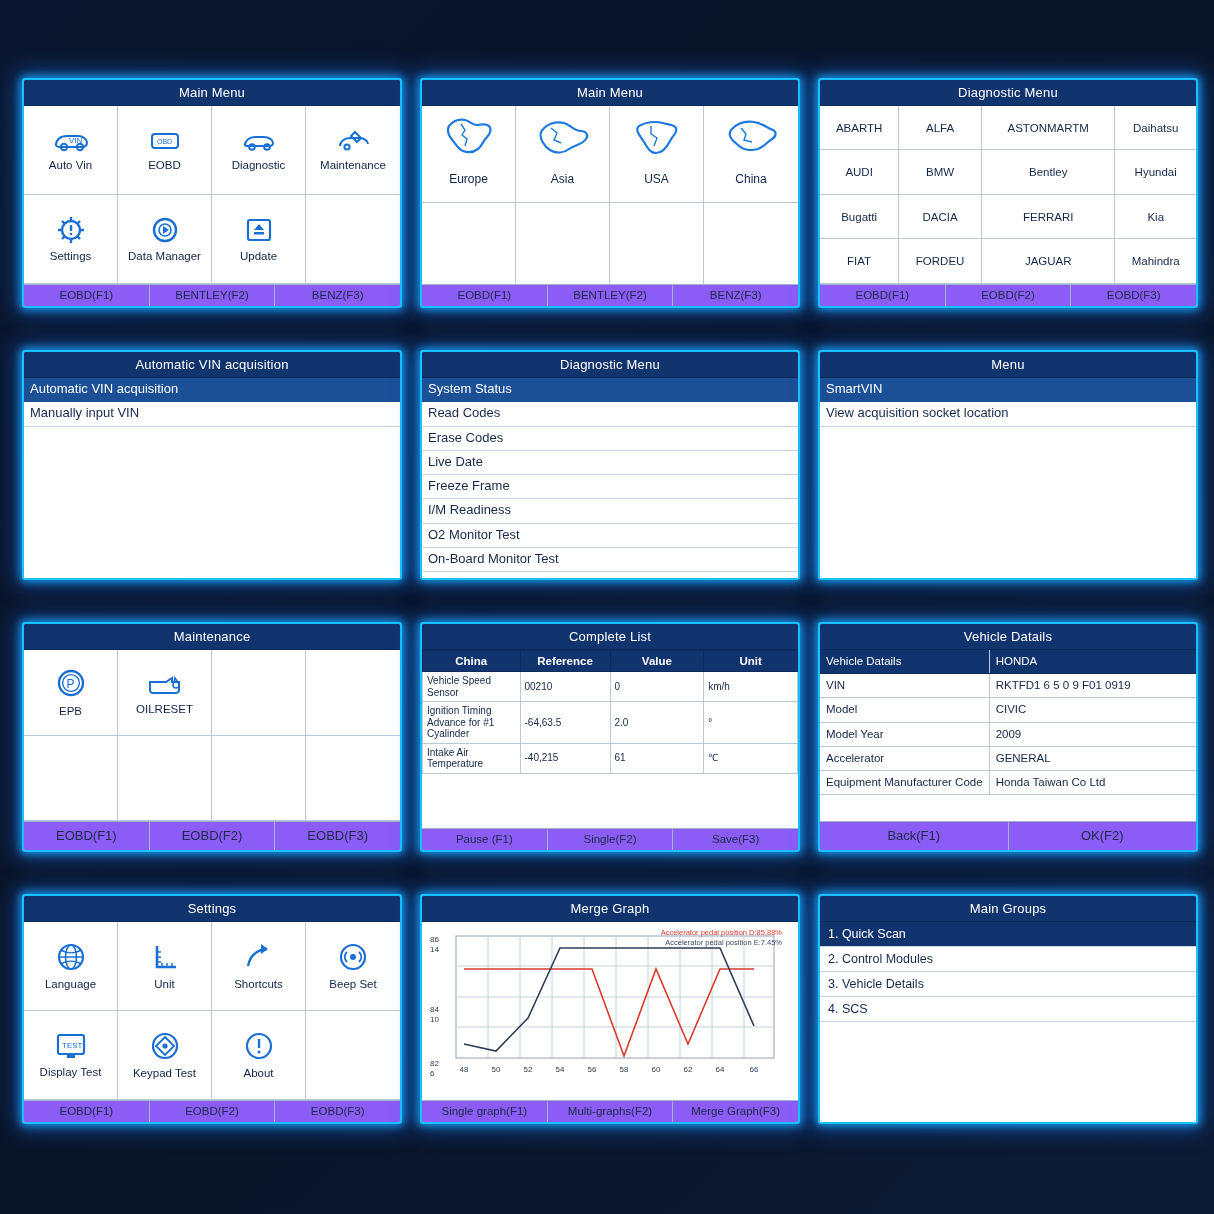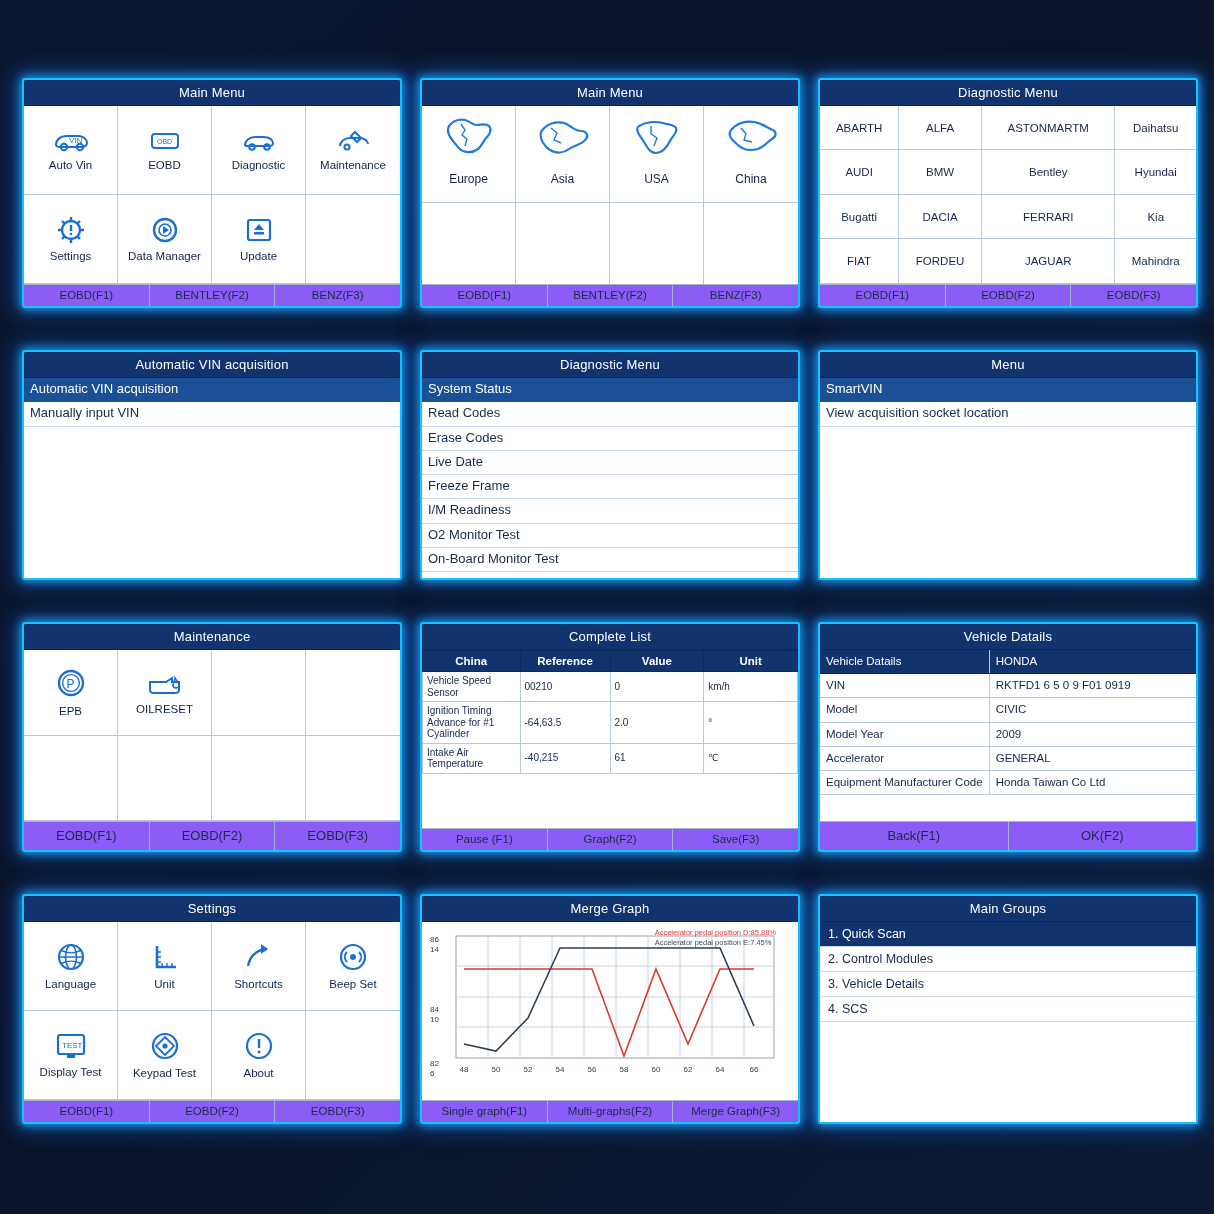--- a/index.html
+++ b/index.html
@@ -151,22 +151,22 @@
     line-height: 1.15;
   }
   .vtable td:last-child { border-right: none; }
   .vtable tr.head td {
     background: #12346e; color: #fff; border-bottom: 1px solid #0d2a5c;
   }
 
   
   .chartwrap { position: relative; height: 100%; background:#fff; padding: 4px 4px 0 2px; }
   .legend {
-    position: absolute; right: 22px; top: 6px; font-size: 7.5px; line-height: 1.35;
-    text-align: left;
+    position: absolute; right: 16px; top: 6px; font-size: 7.5px; line-height: 1.35;
+    text-align: right;
   }
   .legend .l1 { color: #d93a2b; }
   .legend .l2 { color: #3b4a63; }
   .axis-lab { font-size: 8px; fill: #2b3a55; }
 
   
   .mg .row { font-size: 12.5px; padding: 5px 8px; border-bottom: 1px solid #c8d5e4; color:#16294d;}
   .mg .row.sel { background: #12346e; color: #fff; }
 </style>
 </head>
@@ -466,21 +466,21 @@
             <td class="c">Intake Air Temperature</td>
             <td class="c">-40,215</td>
             <td class="c">61</td>
             <td class="c">℃</td>
           </tr>
         </tbody>
           </table>
       </div>
       <div class="footer">
         <div>Pause (F1)</div>
-        <div>Graph(F2)</div>
+        <div>Single(F2)</div>
         <div>Save(F3)</div>
       </div>
     </div>
 
     <div class="screen">
       <div class="titlebar">Vehicle Datails</div>
       <div class="body">
         <table class="vtable">
           <colgroup>
               <col style="width:45%">

